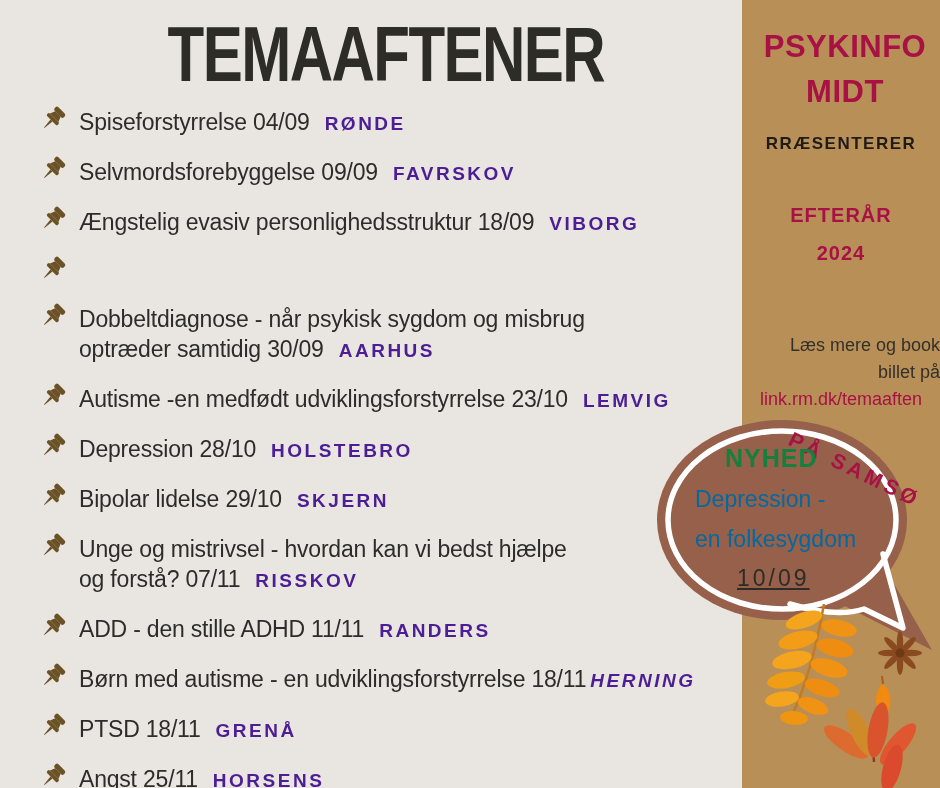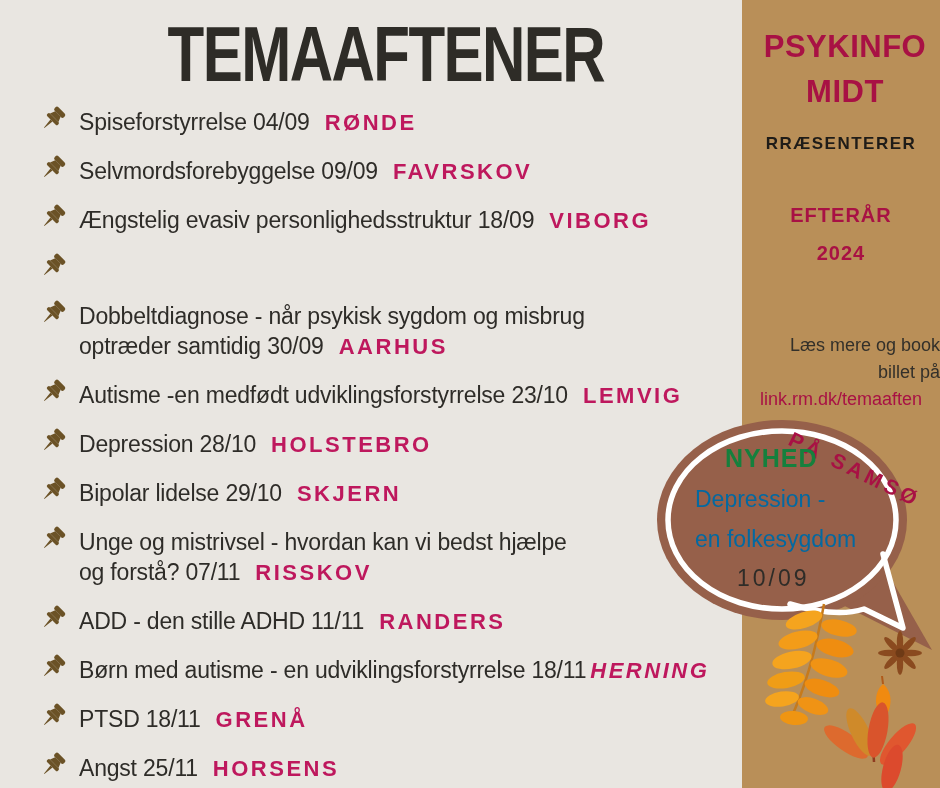--- a/index.html
+++ b/index.html
@@ -10,39 +10,39 @@
   
   .left-col { position:absolute; left:8px; top:0; width:742px; height:788px; padding:10px 0 0 28px; }
   .title { text-align:center; width:700px; margin-bottom:8px; }
   .title span { display:inline-block; font-size:77px; font-weight:900; color:#2e2c27;
                 letter-spacing:-2px; transform:scaleX(0.78); transform-origin:center; white-space:nowrap; }
 
   .events { margin-top:2px; }
   .event { display:flex; align-items:flex-start; margin-bottom:18px; }
   .pin { width:31px; height:31px; flex:0 0 31px; margin-right:12px; margin-top:-2px; fill:#6b5226; }
   .etext { font-size:23px; line-height:30px; color:#2e2c28; font-weight:500; letter-spacing:-0.2px; }
-  .eloc { font-size:22px; font-weight:bold; color:#be185d; letter-spacing:2.5px; margin-left:15px; }
+  .eloc { font-size:19px; font-weight:bold; color:#4c1d95; letter-spacing:2.5px; margin-left:15px; }
   .eloc.tight { margin-left:4px;font-style:italic; }
 
   
   .sidebar { position:absolute; left:742px; top:0; width:198px; height:788px; background:#b98f58;
              text-align:center; padding-top:24px; }
   .brand { color:#a81144; font-weight:800; font-size:31px; line-height:45px; letter-spacing:0.5px;padding-left:8px; }
   .presents { margin-top:20px; color:#1f1c18; font-size:17px; font-weight:600; letter-spacing:1.5px; }
   .season { margin-top:42px; color:#a81144; font-weight:800; font-size:20px; line-height:38px; letter-spacing:1px; }
   .info { margin-top:60px; color:#33302a; font-size:18px; line-height:27px;text-align:right; }
   .link { display:block; margin-top:3px; color:#a81144; font-size:18px; font-weight:500; text-decoration:none; }
 
   
   .bubble-wrap { position:absolute; left:640px; top:408px; width:302px; height:252px; }
   .bubble-svg { position:absolute; left:0; top:0; width:302px; height:252px; overflow:visible; }
   .bubble-text { position:absolute; left:55px; top:36px; width:210px; }
   .b-heading { color:#15803d; font-weight:bold; font-size:25px; margin-left:30px; letter-spacing:1px; }
   .b-line { color:#0369a1; font-size:23px; margin-top:13px; font-weight:500; }
-  .b-date { color:#2e2c28; font-size:23px; margin-top:12px; margin-left:42px; letter-spacing:3px; font-weight:500; }
+  .b-date { color:#2e2c28; font-size:23px; margin-top:12px; margin-left:42px; letter-spacing:3px; font-weight:500;text-decoration:underline; }
   .badge { position:absolute; left:150px; top:18px; transform:rotate(26deg); transform-origin:left center;
            color:#a81144; font-weight:bold; font-size:21px; letter-spacing:4px; white-space:nowrap; }
 
   
   .leaves { position:absolute; left:742px; top:598px; width:198px; height:190px; overflow:hidden; }
 </style>
 </head>
 <body>
 
 <div class="poster">

